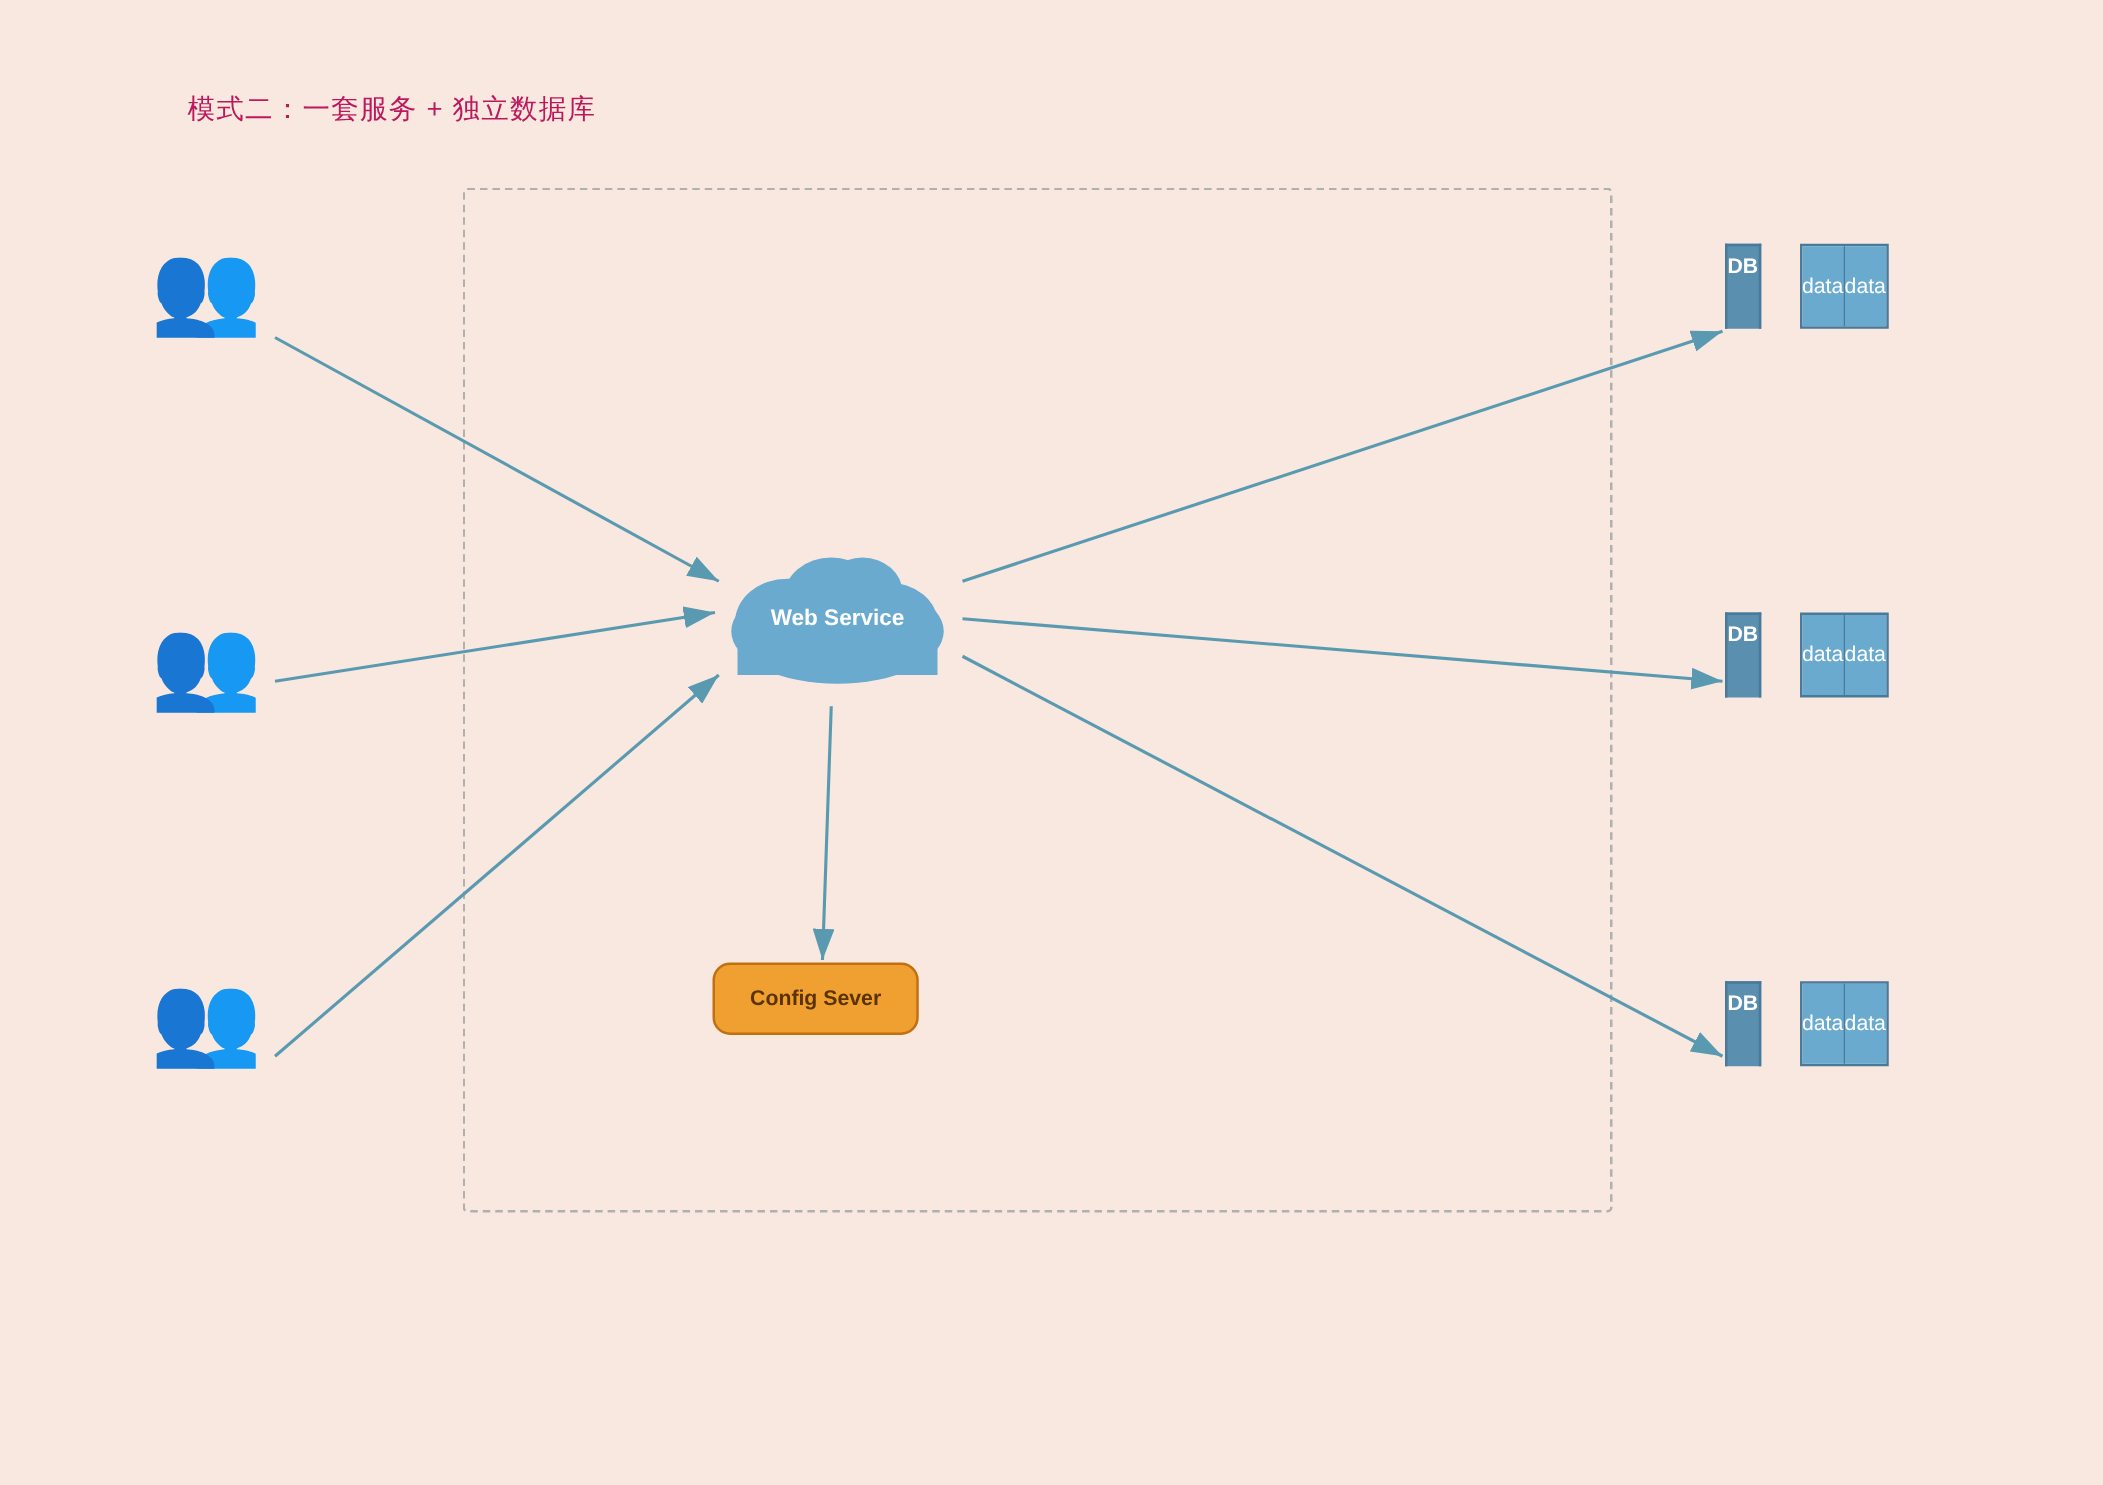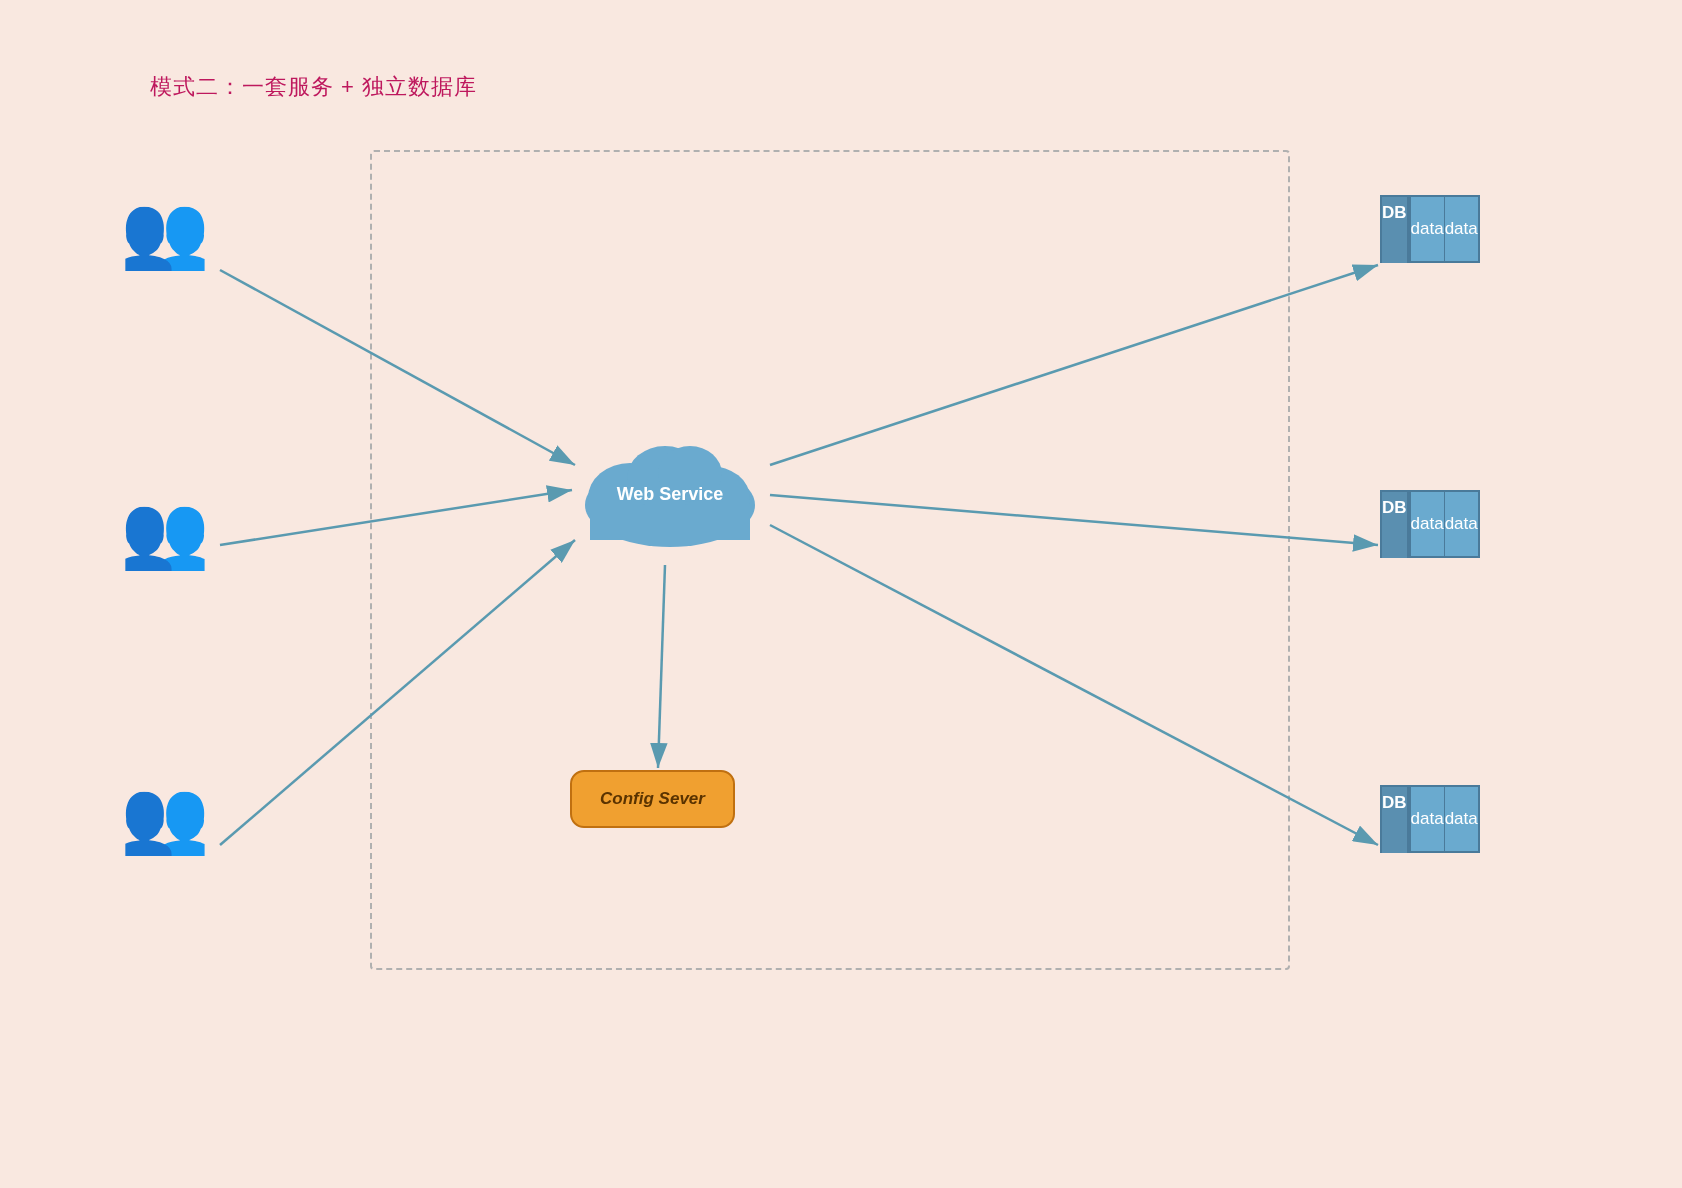--- a/index.html
+++ b/index.html
@@ -109,21 +109,20 @@
       height: 58px;
       display: flex;
       align-items: center;
       justify-content: center;
     }
 
     .config-text {
       color: #5a3300;
       font-size: 17px;
       font-weight: bold;
-      font-style: italic;
     }
 
     
     .db-container {
       position: absolute;
       display: flex;
       flex-direction: row;
       width: 212px;
     }
 
@@ -138,20 +137,21 @@
       font-size: 17px;
       font-weight: bold;
       padding: 6px 0;
       border: 2px solid #4a7a9a;
       border-bottom: none;
     }
 
     .db-body {
       display: flex;
       border: 2px solid #4a7a9a;
+      margin-left: 31px;
     }
 
     .db-cell {
       flex: 1;
       background: #6aaacf;
       color: white;
       text-align: center;
       font-size: 17px;
       padding: 22px 0;
       border-right: 1px solid #4a7a9a;

